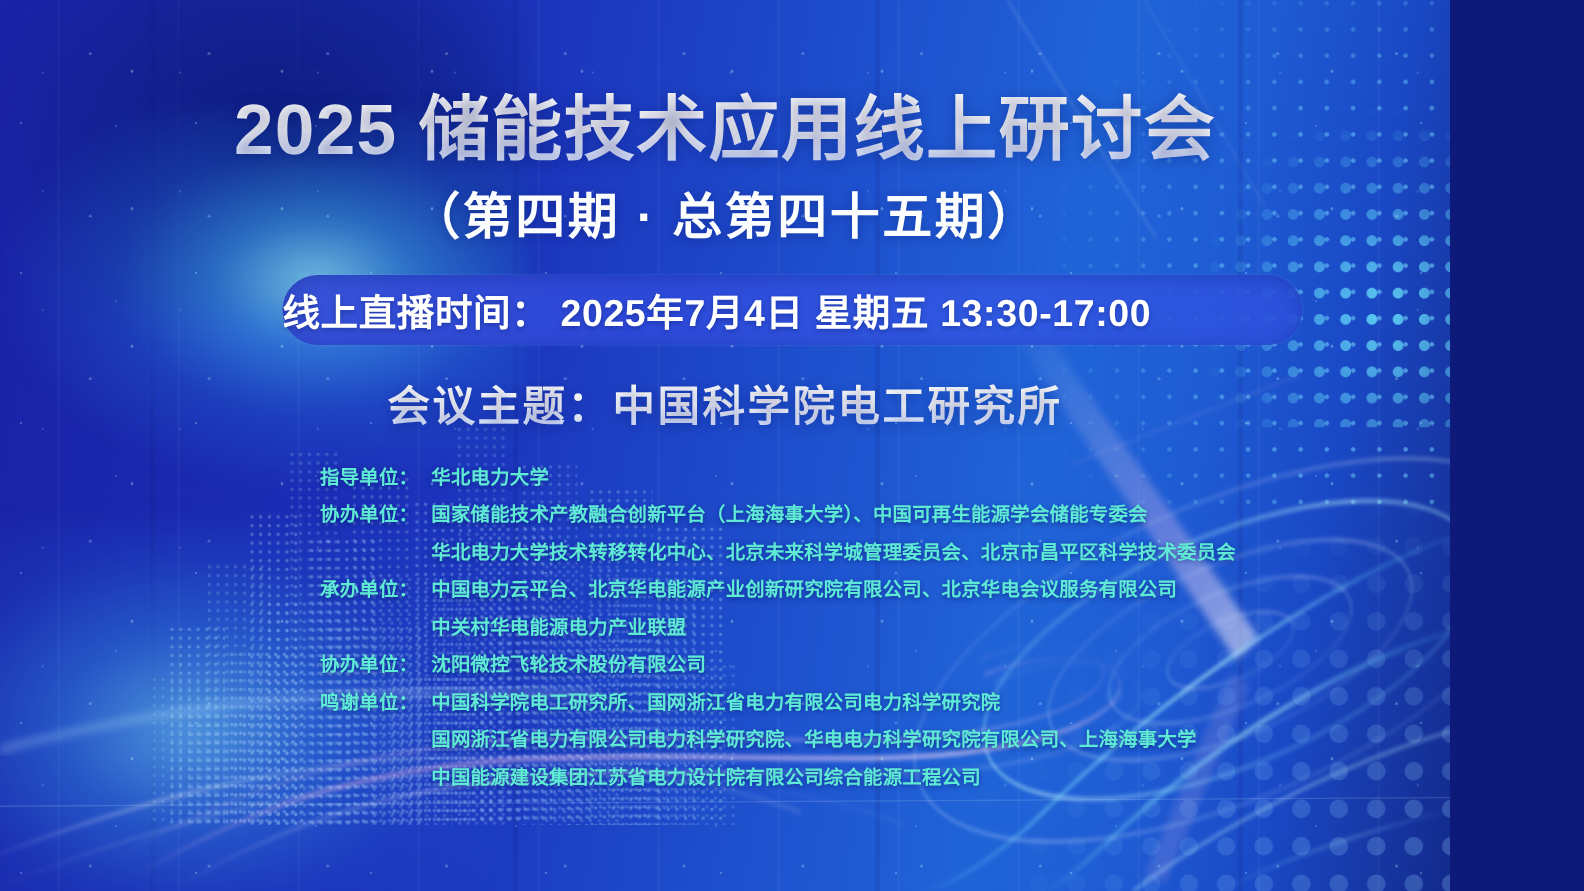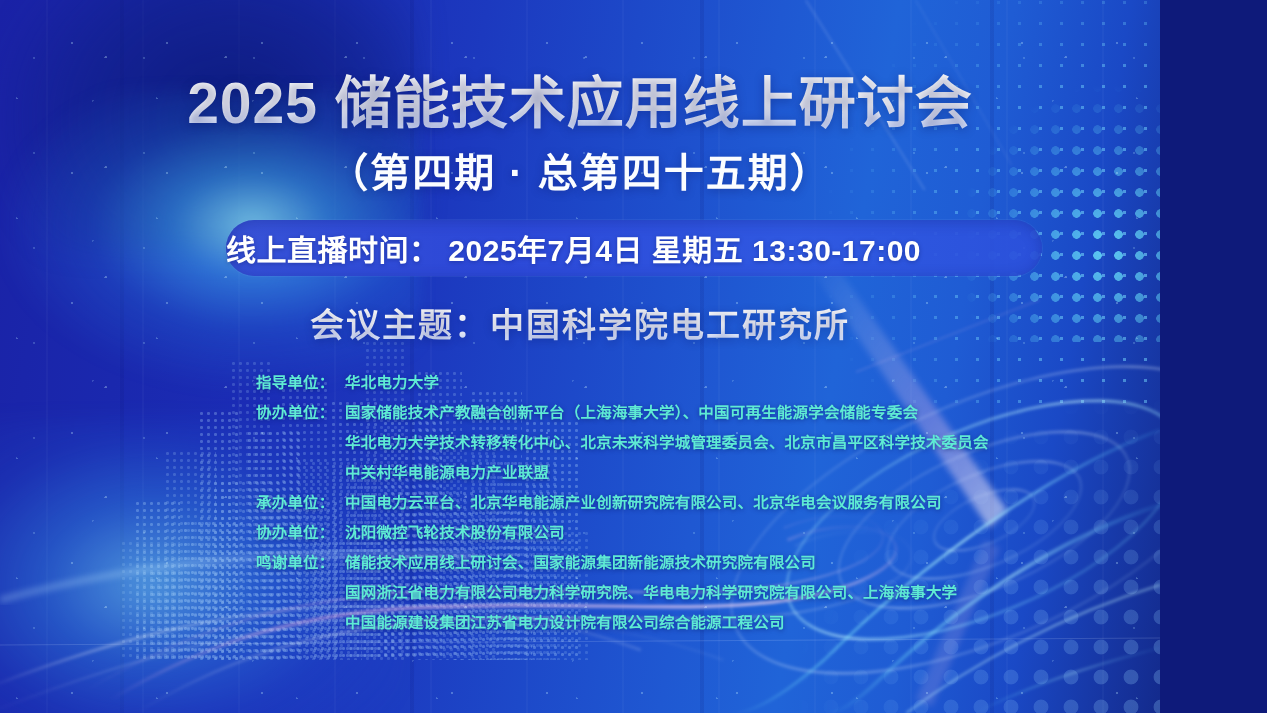--- a/index.html
+++ b/index.html
@@ -391,35 +391,35 @@
           <span class="org-value">华北电力大学</span>
         </div>
         <div class="org-row">
           <span class="org-label">协办单位：</span>
           <span class="org-value">国家储能技术产教融合创新平台（上海海事大学）、中国可再生能源学会储能专委会</span>
         </div>
         <div class="org-row cont">
           <span class="org-label">主办单位：</span>
           <span class="org-value">华北电力大学技术转移转化中心、北京未来科学城管理委员会、北京市昌平区科学技术委员会</span>
         </div>
+        <div class="org-row">
+          <span class="org-label">承办单位：</span>
+          <span class="org-value">中国电力云平台、北京华电能源产业创新研究院有限公司、北京华电会议服务有限公司</span>
+        </div>
         <div class="org-row cont">
           <span class="org-label">主办单位：</span>
           <span class="org-value">中关村华电能源电力产业联盟</span>
         </div>
         <div class="org-row">
-          <span class="org-label">承办单位：</span>
-          <span class="org-value">中国电力云平台、北京华电能源产业创新研究院有限公司、北京华电会议服务有限公司</span>
-        </div>
-        <div class="org-row">
           <span class="org-label">协办单位：</span>
           <span class="org-value">沈阳微控飞轮技术股份有限公司</span>
         </div>
         <div class="org-row">
           <span class="org-label">鸣谢单位：</span>
-          <span class="org-value">储能技术应用线上研讨会、国家能源集团新能源技术研究院有限公司</span>
+          <span class="org-value">中国科学院电工研究所、国网浙江省电力有限公司电力科学研究院</span>
         </div>
         <div class="org-row cont">
           <span class="org-label">鸣谢单位：</span>
           <span class="org-value">国网浙江省电力有限公司电力科学研究院、华电电力科学研究院有限公司、上海海事大学</span>
         </div>
         <div class="org-row cont">
           <span class="org-label">鸣谢单位：</span>
           <span class="org-value">中国能源建设集团江苏省电力设计院有限公司综合能源工程公司</span>
         </div>
       </div>

